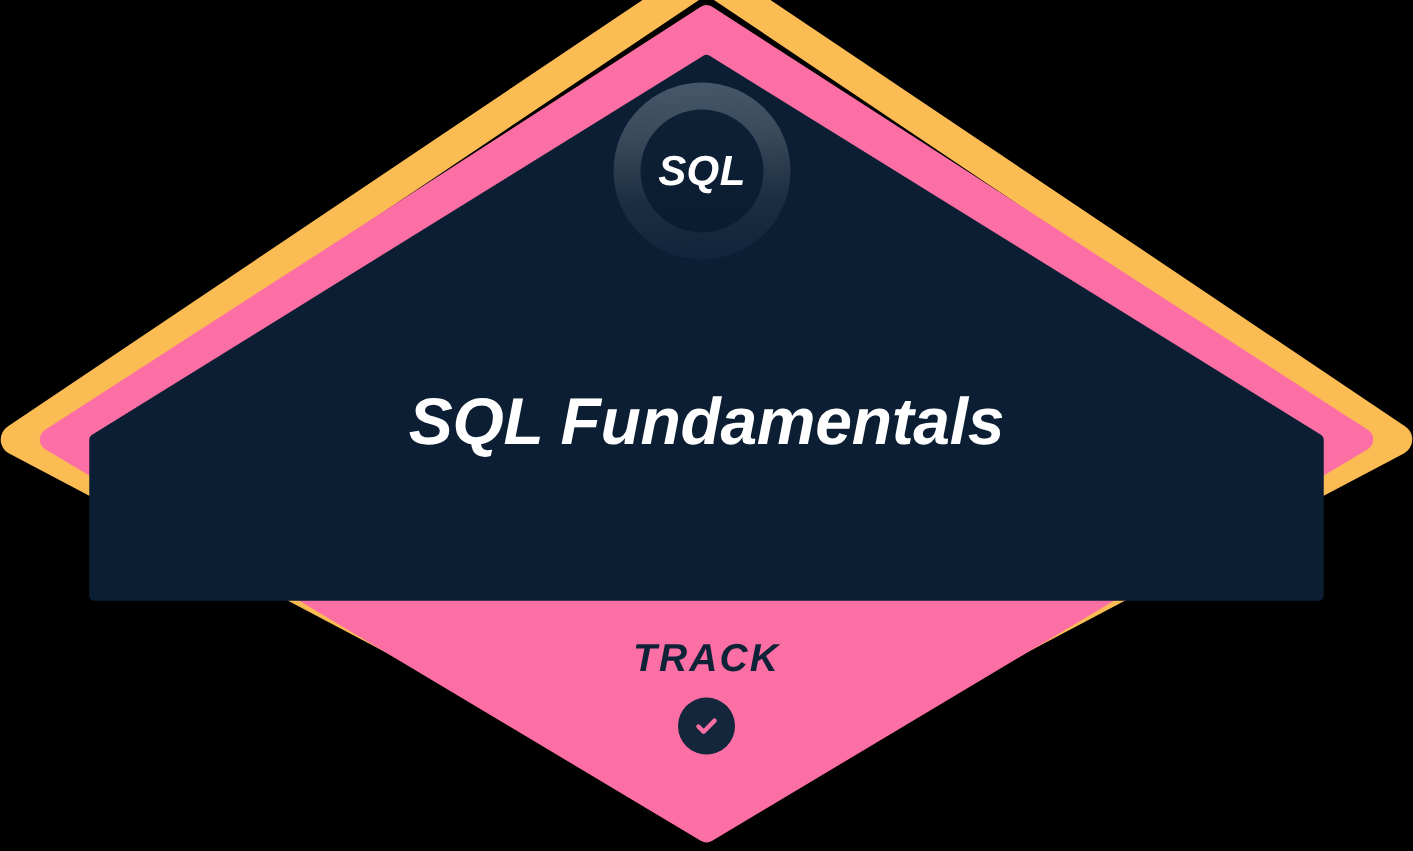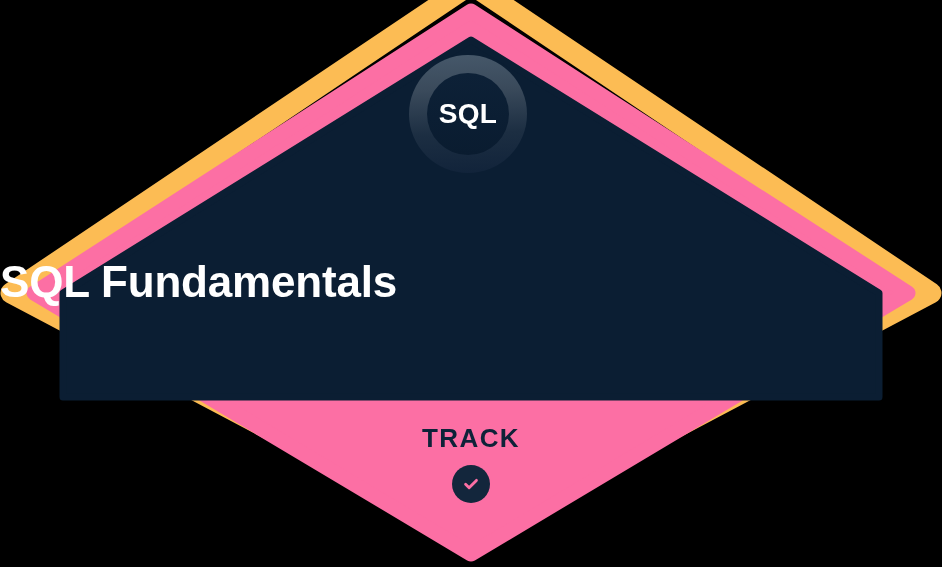--- a/index.html
+++ b/index.html
@@ -33,21 +33,21 @@
 
   
   .overlay {
     position: absolute;
     left: 0;
     top: 0;
     width: 942px;
     height: 567px;
     pointer-events: none;
   }
-  .overlay > * { pointer-events: auto; }
+  .overlay > * { pointer-events: auto; font-style: italic; }
 
   
   #skill-emblem {
     position: absolute;
     left: 409px;
     top: 55px;
     width: 118px;
     height: 118px;
     border-radius: 50%;
     background: linear-gradient(178deg, #46586a 0%, #3a4a5b 30%, #1c2e42 66%, #11233a 100%);
@@ -71,21 +71,21 @@
     letter-spacing: 0.3px;
     line-height: 1;
   }
 
   
   #track-title {
     position: absolute;
     left: 0;
     top: 257px;
     width: 942px;
-    text-align: left;
+    text-align: center;
     color: #ffffff;
     font-size: 44px;
     font-weight: bold;
     letter-spacing: -0.2px;
     line-height: 1.14;
   }
 
   
   #completion-block {
     position: absolute;

